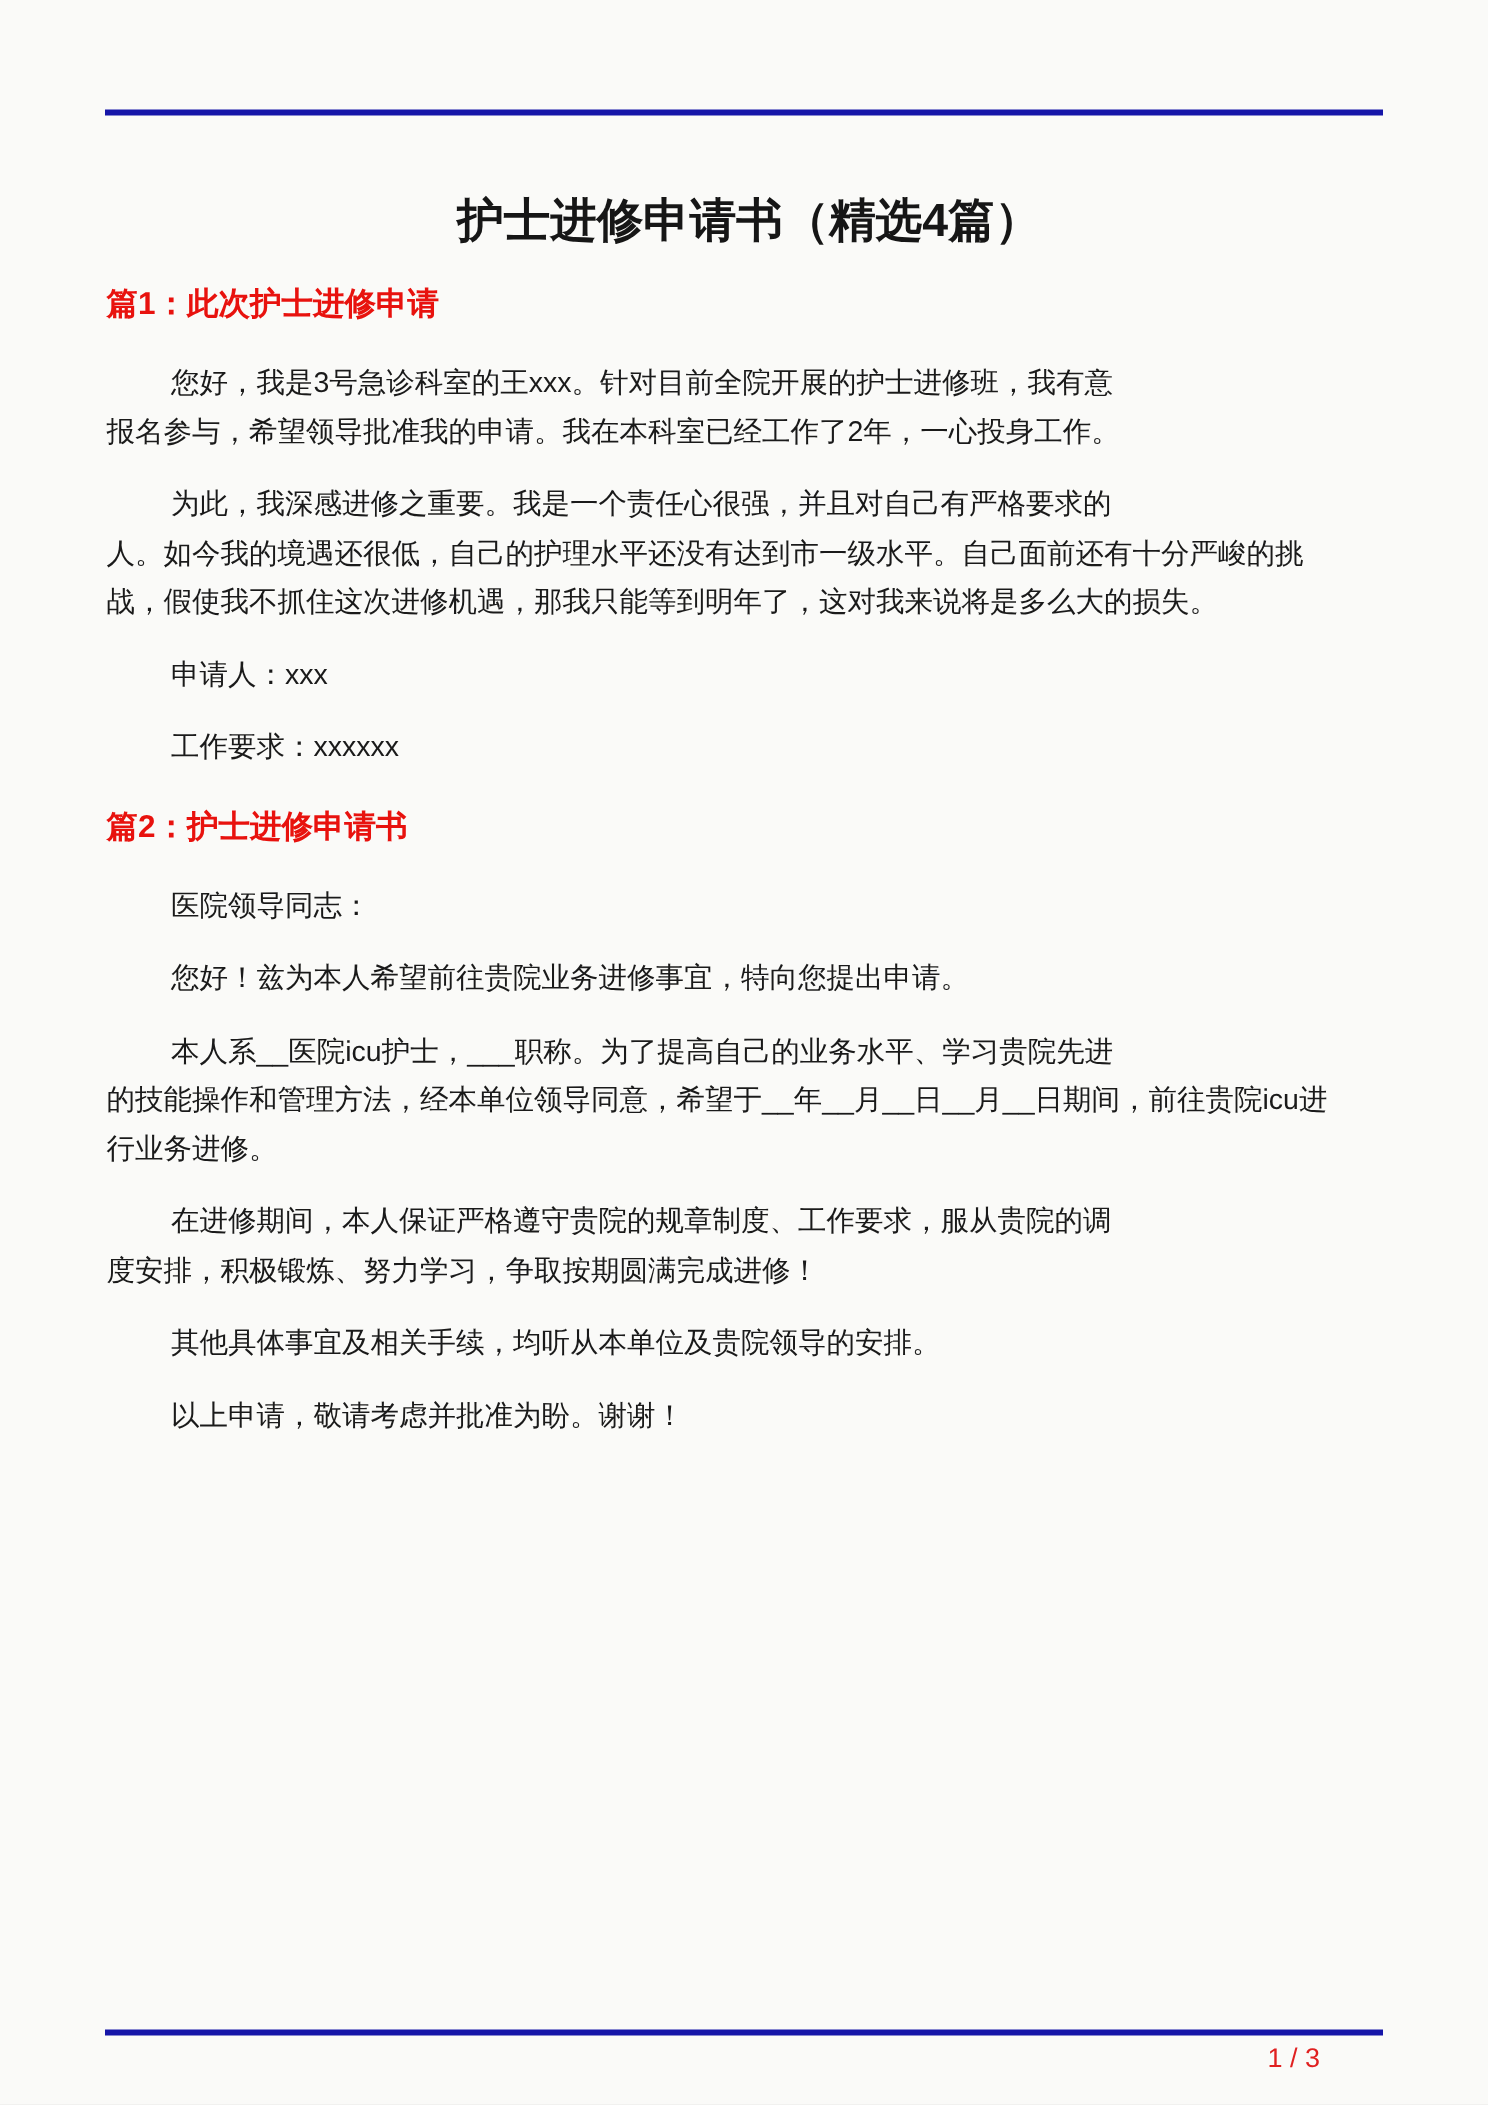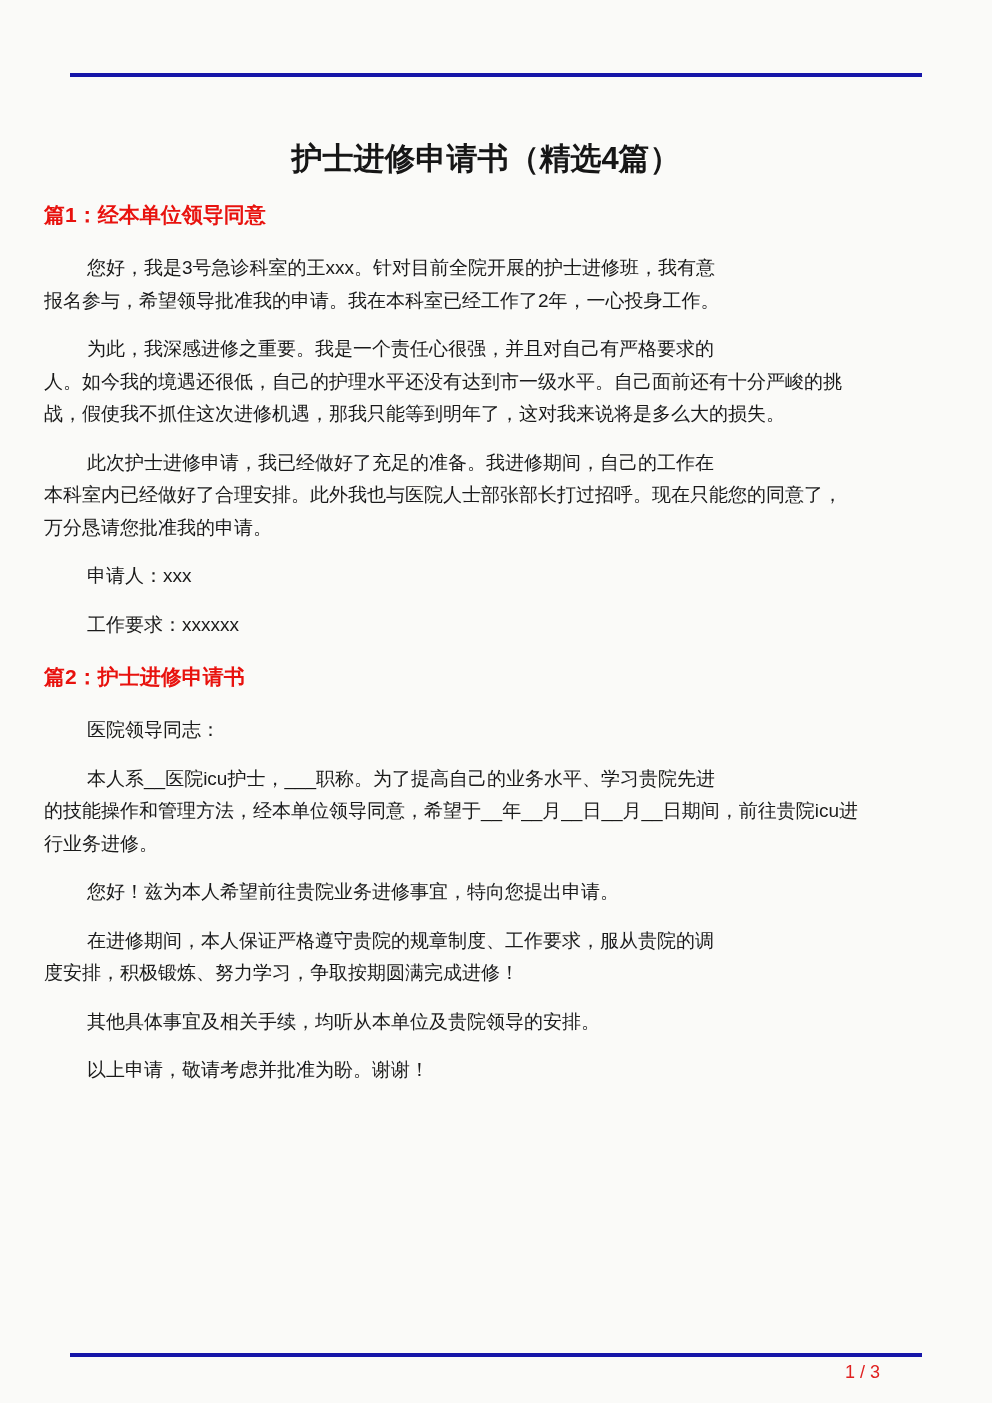--- a/index.html
+++ b/index.html
@@ -20,24 +20,24 @@
     position: absolute;
     left: 70px;
     width: 852px;
     height: 4px;
     background: var(--rule, #1515a8);
   }
   .rule-top { top: 73px; }
   .rule-bottom { top: 1353px; }
   .content {
     position: absolute;
-    top: 12px;
+    top: 0;
     left: 0;
     right: 0;
-    padding: 127px 40px 0 44px;
+    padding: 127px 40px 0 71px;
   }
   .doc-title {
     margin: 0 24px 0 0;
     font-size: 31px;
     font-weight: bold;
     line-height: 40px;
     color: #161616;
     text-align: center;
     white-space: pre;
   }
@@ -73,40 +73,37 @@
 
 <div class="page">
 
   <div class="rule rule-top"></div>
 
   <main class="content">
 
     <h1 class="doc-title">护士进修申请书（精选4篇）</h1>
 
     <section>
-      <h2 class="sec-heading">篇1：经本单位领导同意</h2>
+      <h2 class="sec-heading">篇1：此次护士进修申请</h2>
       <p class="para">您好，我是3号急诊科室的王xxx。针对目前全院开展的护士进修班，我有意
 报名参与，希望领导批准我的申请。我在本科室已经工作了2年，一心投身工作。</p>
       <p class="para">为此，我深感进修之重要。我是一个责任心很强，并且对自己有严格要求的
 人。如今我的境遇还很低，自己的护理水平还没有达到市一级水平。自己面前还有十分严峻的挑
 战，假使我不抓住这次进修机遇，那我只能等到明年了，这对我来说将是多么大的损失。</p>
-      <p class="para">此次护士进修申请，我已经做好了充足的准备。我进修期间，自己的工作在
-本科室内已经做好了合理安排。此外我也与医院人士部张部长打过招呼。现在只能您的同意了，
-万分恳请您批准我的申请。</p>
       <p class="para">申请人：xxx</p>
       <p class="para">工作要求：xxxxxx</p>
     </section>
 
     <section>
       <h2 class="sec-heading">篇2：护士进修申请书</h2>
       <p class="para">医院领导同志：</p>
+      <p class="para">您好！兹为本人希望前往贵院业务进修事宜，特向您提出申请。</p>
       <p class="para">本人系__医院icu护士，___职称。为了提高自己的业务水平、学习贵院先进
 的技能操作和管理方法，经本单位领导同意，希望于__年__月__日__月__日期间，前往贵院icu进
 行业务进修。</p>
-      <p class="para">您好！兹为本人希望前往贵院业务进修事宜，特向您提出申请。</p>
       <p class="para">在进修期间，本人保证严格遵守贵院的规章制度、工作要求，服从贵院的调
 度安排，积极锻炼、努力学习，争取按期圆满完成进修！</p>
       <p class="para">其他具体事宜及相关手续，均听从本单位及贵院领导的安排。</p>
       <p class="para">以上申请，敬请考虑并批准为盼。谢谢！</p>
     </section>
 
   </main>
 
   <div class="rule rule-bottom"></div>
 

